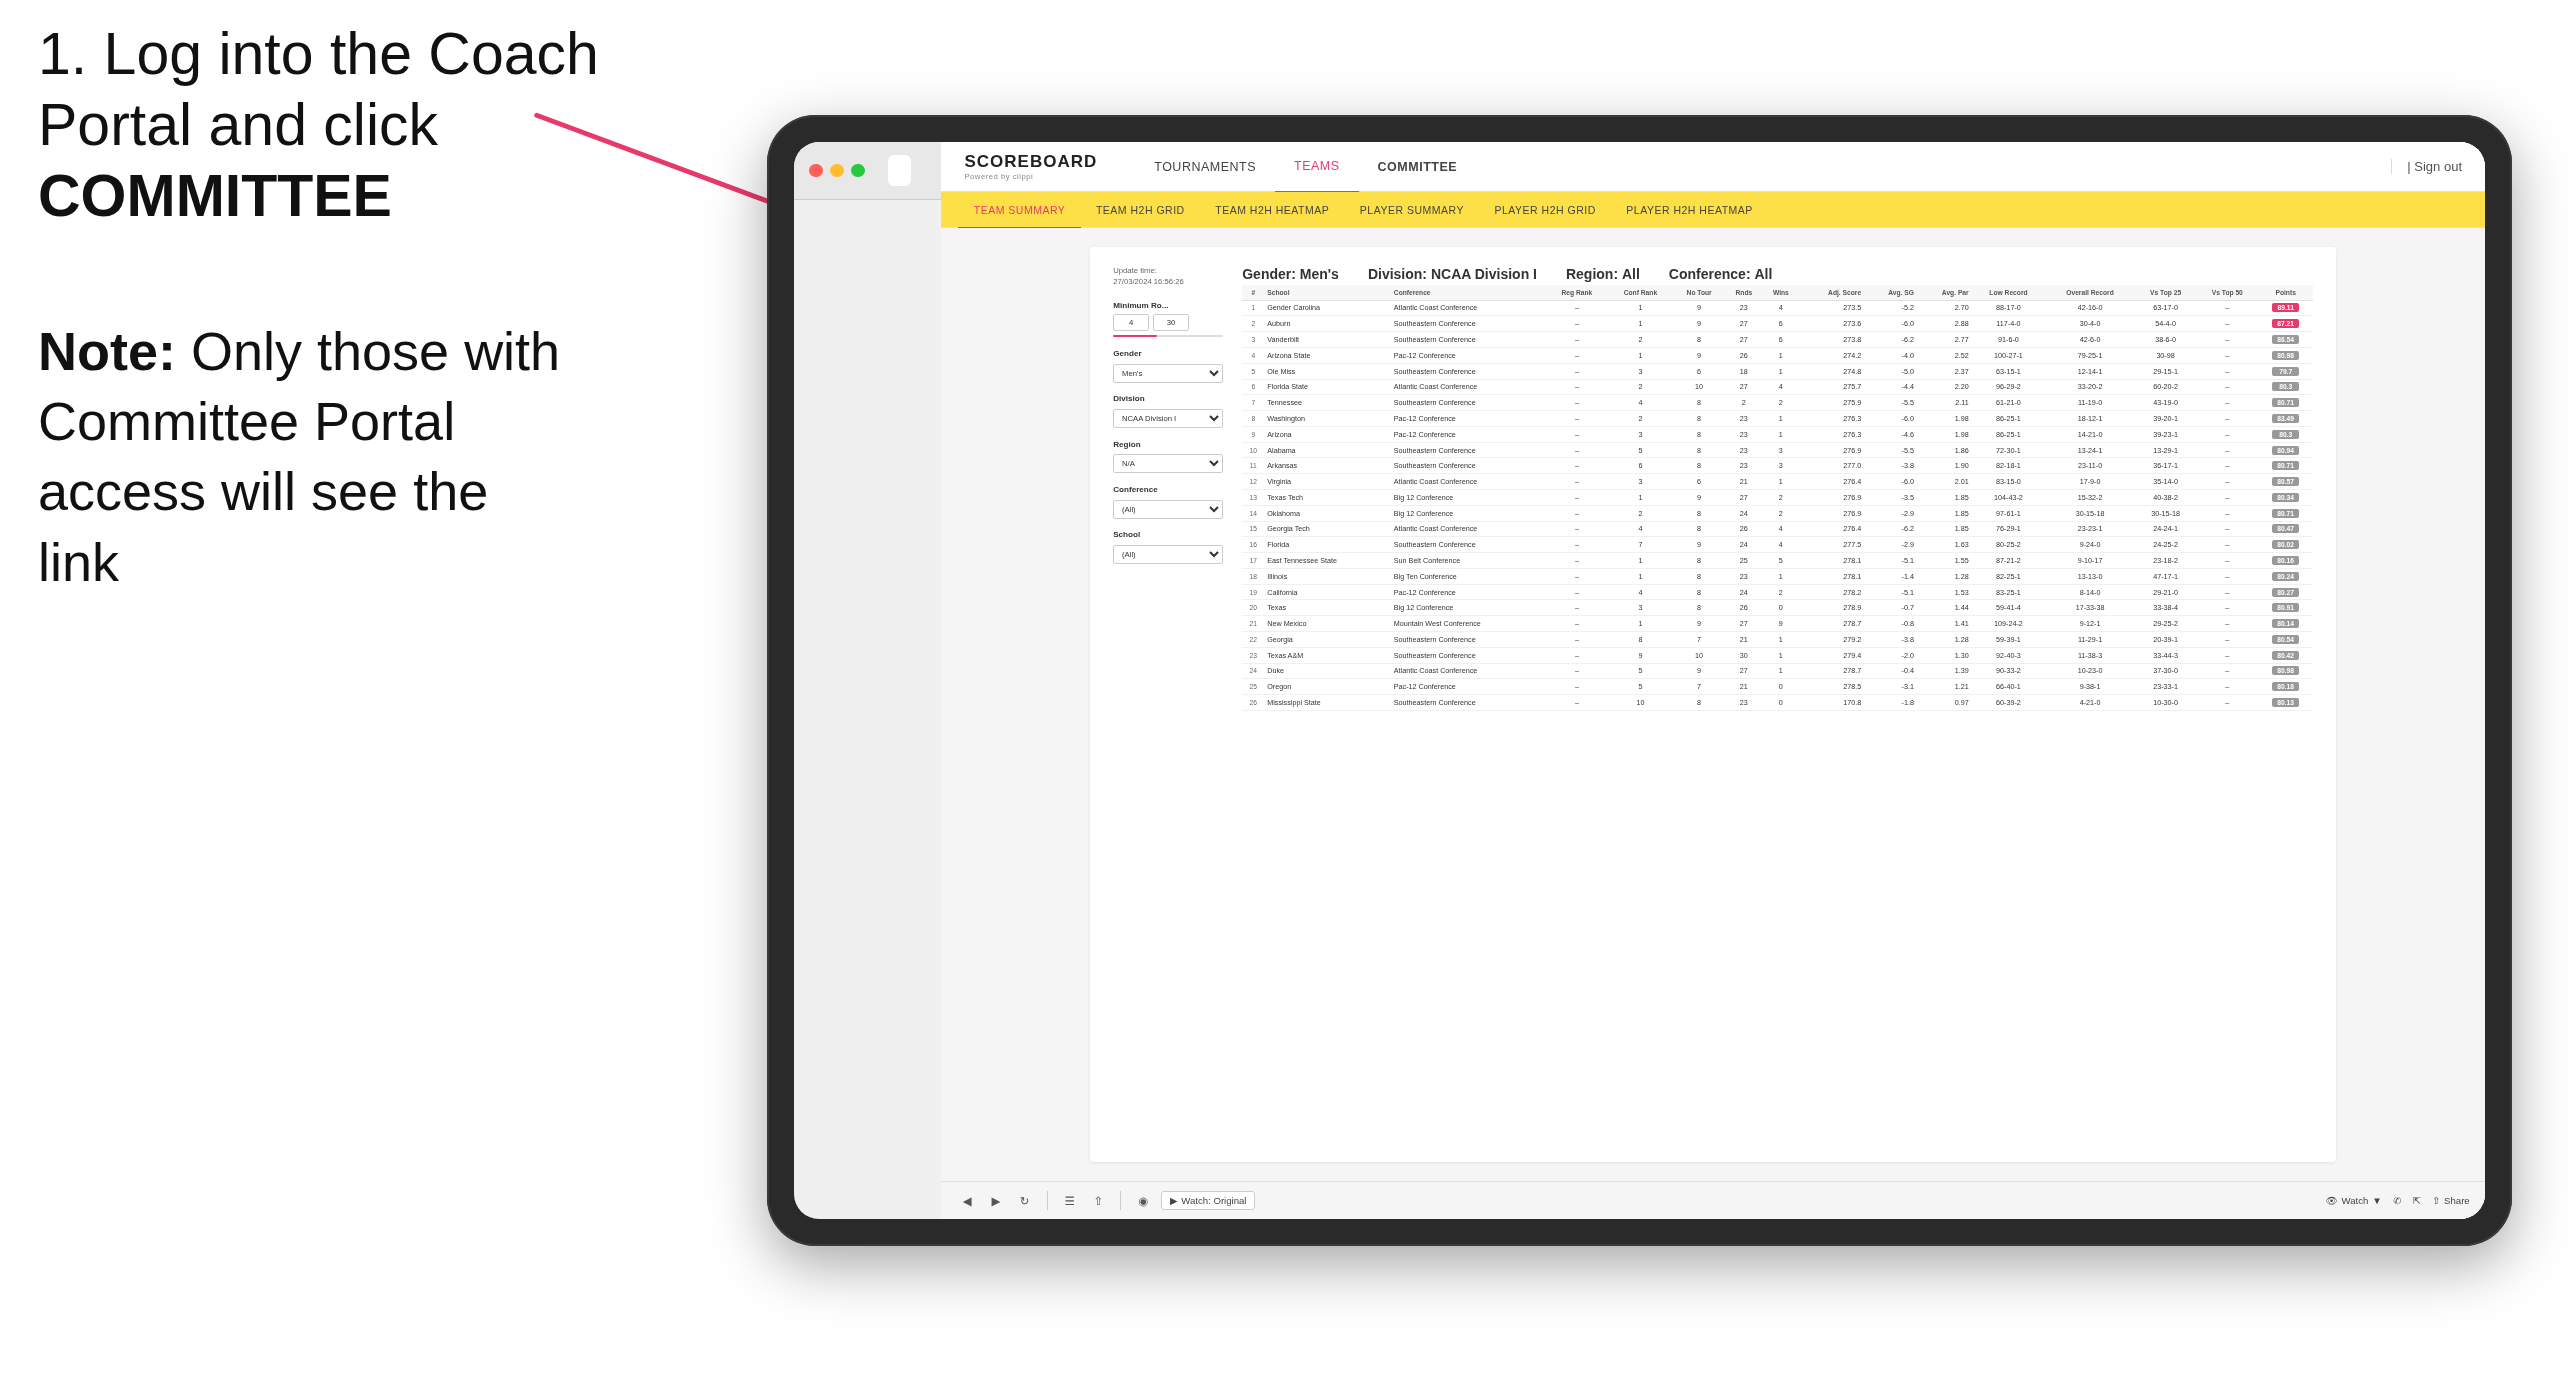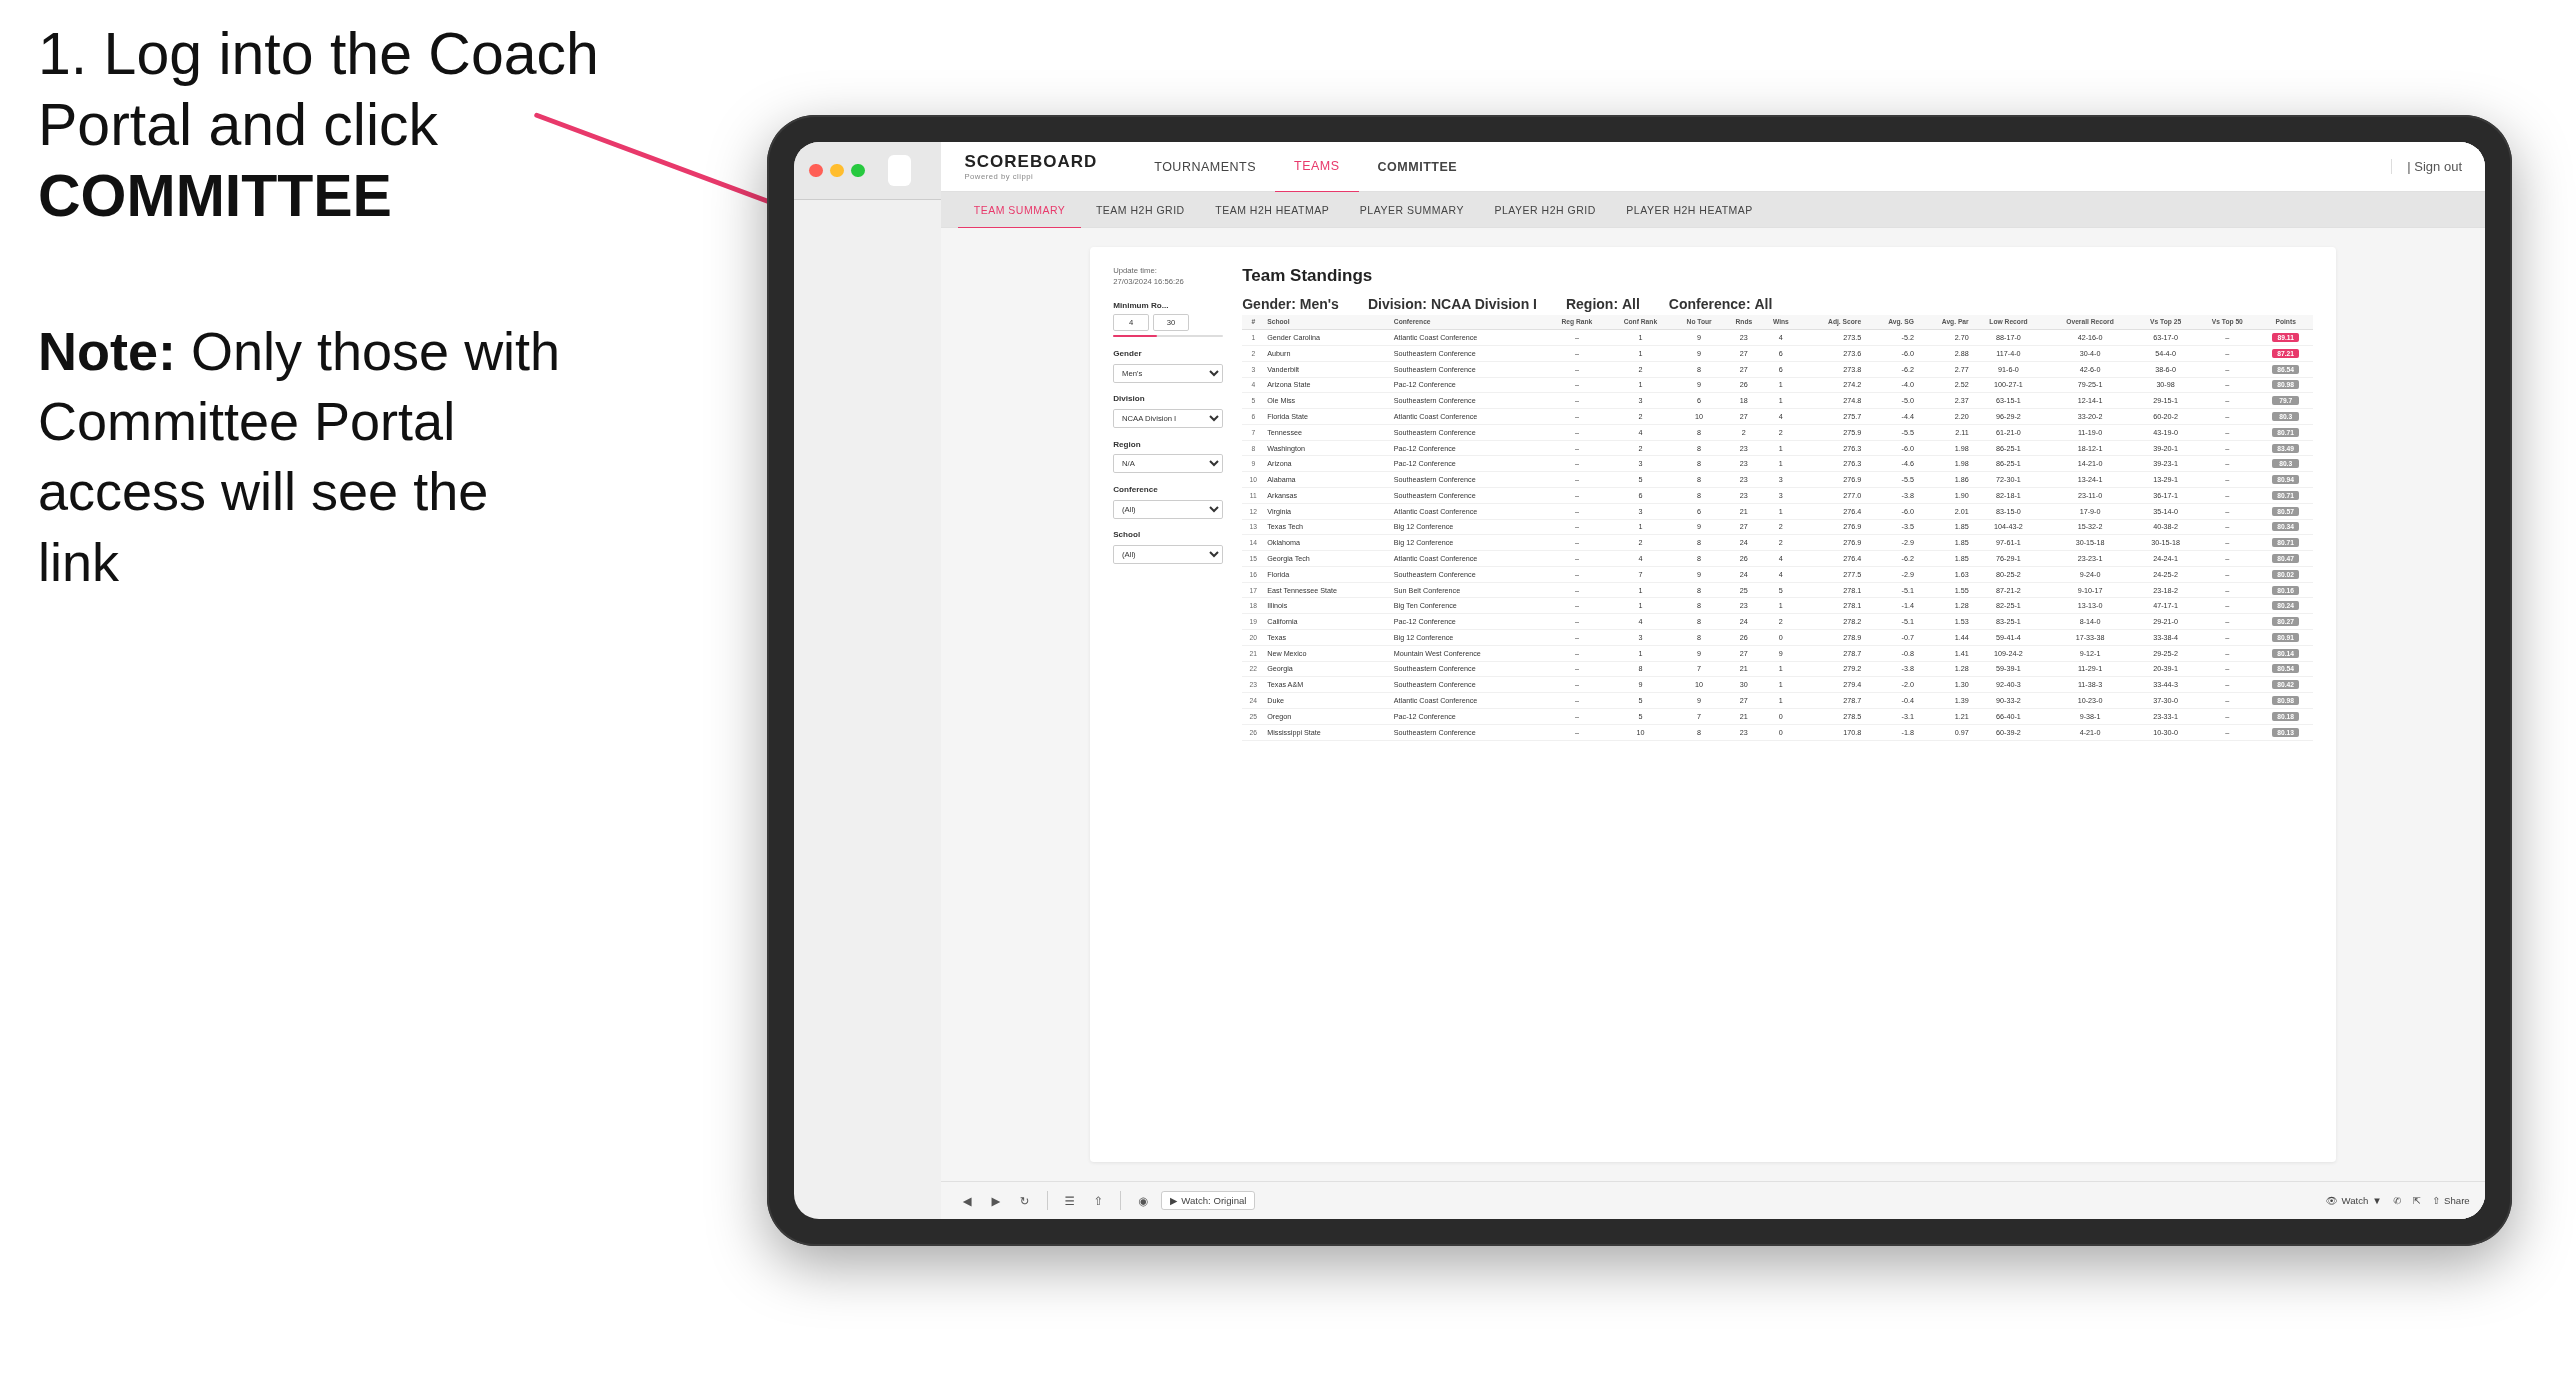--- a/index.html
+++ b/index.html
@@ -173,21 +173,21 @@
       font-size: 13px;
       color: #555;
       cursor: pointer;
       border-left: 1px solid #ddd;
       padding-left: 15.3px;
       margin-left: auto;
     }
 
     
     .sub-nav {
-      background: #e5e5e5;
+      background: #fde047;
       border-bottom: 1px solid #e0e0e0;
       display: flex;
       gap: 0;
       padding: 0 17px;
       height: 36px;
       flex-shrink: 0;
     }
     .sub-nav-link {
       padding: 0 15.3px;
       height: 36px;
@@ -518,21 +518,20 @@
 
             <div class="filter-group">
               <div class="filter-label">School</div>
               <select class="filter-select">
                 <option>(All)</option>
               </select>
             </div>
           </div>
 
           <div class="standings-table-area">
-            <div class="standings-title">Team Standings</div>
             <div class="table-meta">
               <div class="meta-item">
                 <span>Gender:</span> <span>Men's</span>
               </div>
               <div class="meta-item">
                 <span>Division:</span> <span>NCAA Division I</span>
               </div>
               <div class="meta-item">
                 <span>Region:</span> <span>All</span>
               </div>

